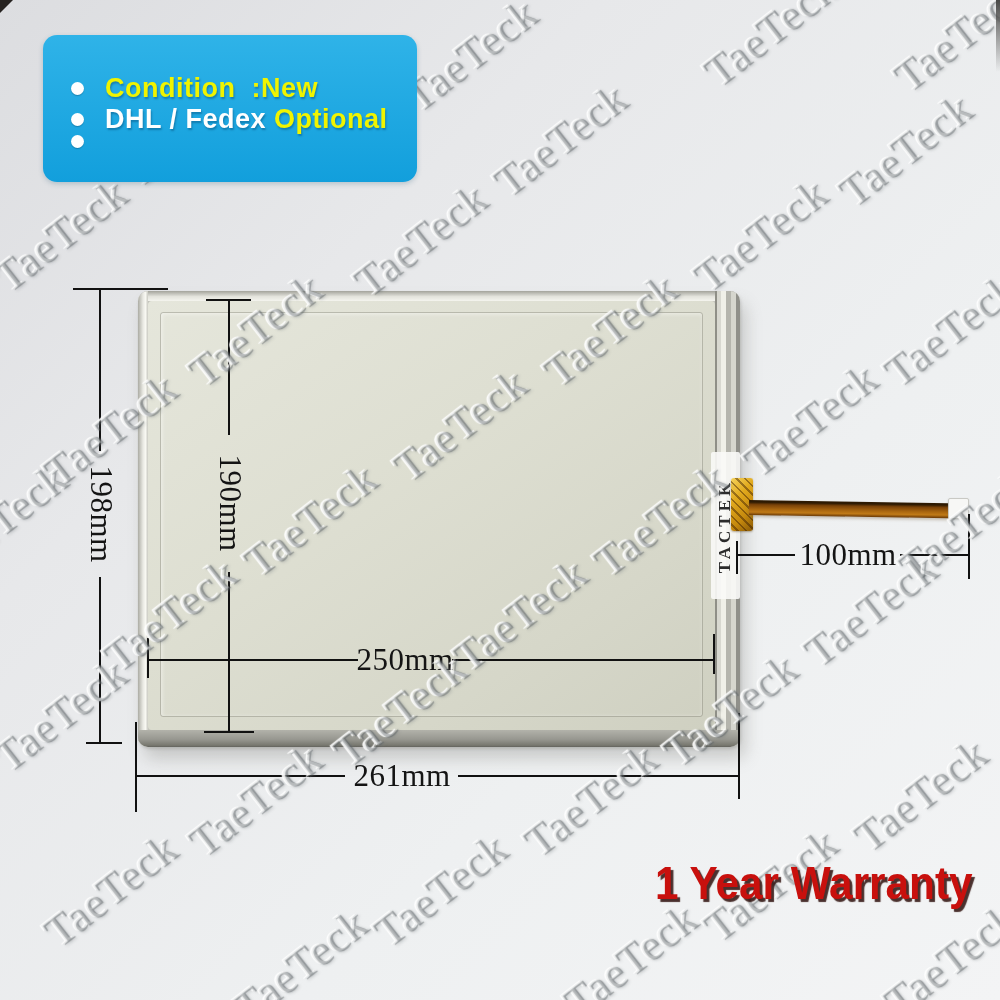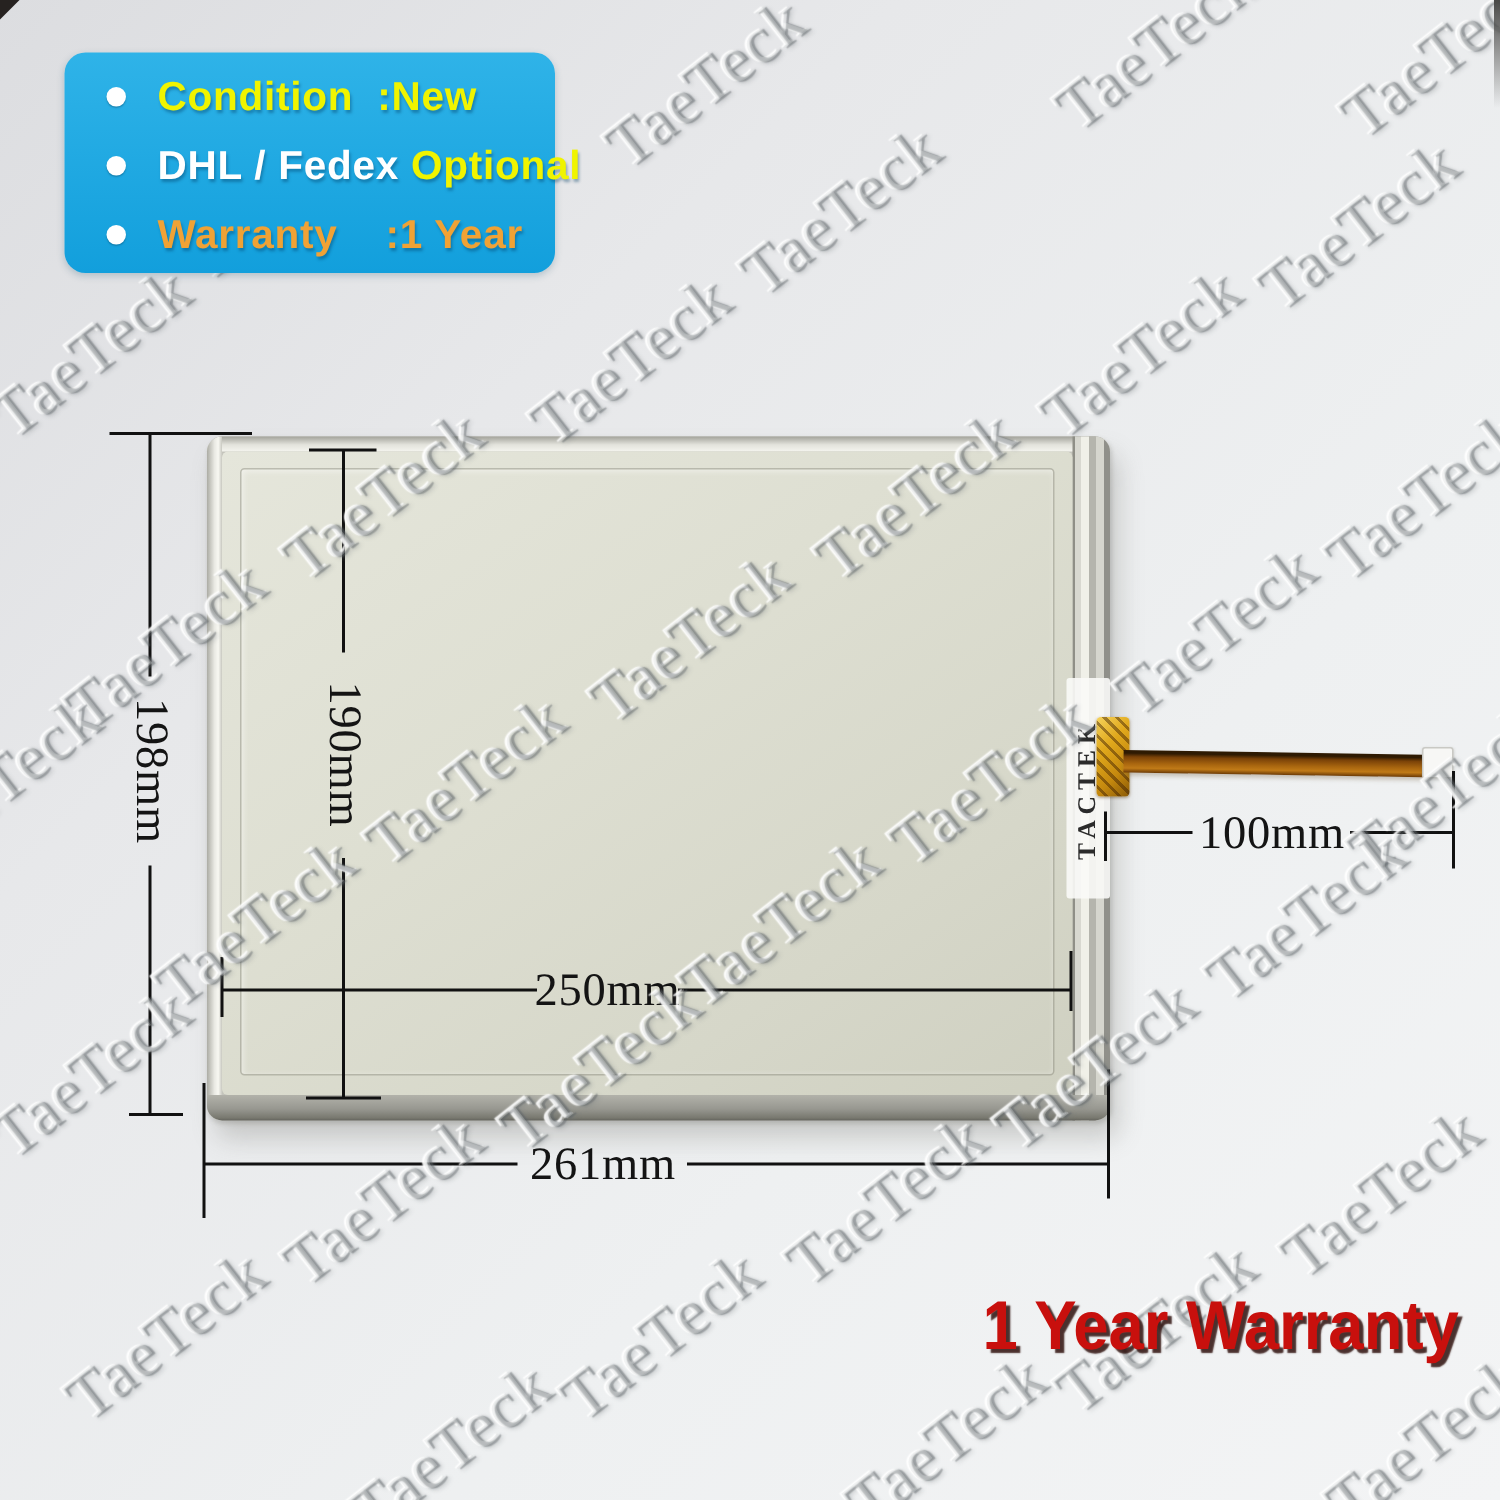--- a/index.html
+++ b/index.html
@@ -14,25 +14,25 @@
     position:absolute;white-space:nowrap;
     font-family:"Liberation Serif",serif;font-size:44px;letter-spacing:1px;
     color:rgba(215,217,220,0.30);
     text-shadow:1.5px 1.5px 1px rgba(90,95,100,0.50),
                 -1px -1px 1px rgba(255,255,255,0.95),
                  2px 3px 3px rgba(120,125,130,0.30);
     transform:translate(-50%,-50%) rotate(-38deg);
   }
   
   #badge{
-    position:absolute;left:43px;top:35px;width:327px;height:147px;z-index:10;
+    position:absolute;left:43px;top:35px;width:374px;height:147px;z-index:10;
     border-radius:14px;
     box-shadow:0 2px 5px rgba(40,90,120,0.25);
     display:flex;flex-direction:column;justify-content:center;
-    padding:4px 0 0 28px;box-sizing:border-box;gap:15px;
+    padding:4px 0 0 28px;box-sizing:border-box;
   }
   .badge-row{display:flex;align-items:center;}
   .bullet{
     width:13px;height:13px;border-radius:50%;background:#ffffff;flex:0 0 13px;
     margin-right:21px;box-shadow:0 1px 1px rgba(0,60,90,0.35);
   }
   .badge-text{
     font-size:27px;font-weight:bold;letter-spacing:0.5px;
     text-shadow:1px 2px 2px rgba(0,60,100,0.40);white-space:pre;
   }
@@ -155,21 +155,20 @@
       <span class="bullet"></span>
       <span class="badge-text" style="color: rgb(240, 244, 0);">Condition&nbsp;&nbsp;:New</span>
     </div>
     <div class="badge-row">
       <span class="bullet"></span>
       <span class="badge-text" style="color: rgb(255, 255, 255);">DHL / Fedex </span>
       <span class="badge-text" style="color: rgb(240, 244, 0);">Optional</span>
     </div>
     <div class="badge-row">
       <span class="bullet"></span>
-      <span class="badge-text" style="color: rgb(240, 162, 53);">Warranty&nbsp;&nbsp;&nbsp;&nbsp;:1 Year</span>
     </div>
   </div>
 
 <div id="panel">
   <div id="frame-top"></div>
   <div id="frame-left"></div>
   <div id="frame-right"></div>
   <div id="frame-bottom"></div>
   <div id="glass">
     <div id="active-area"></div>

